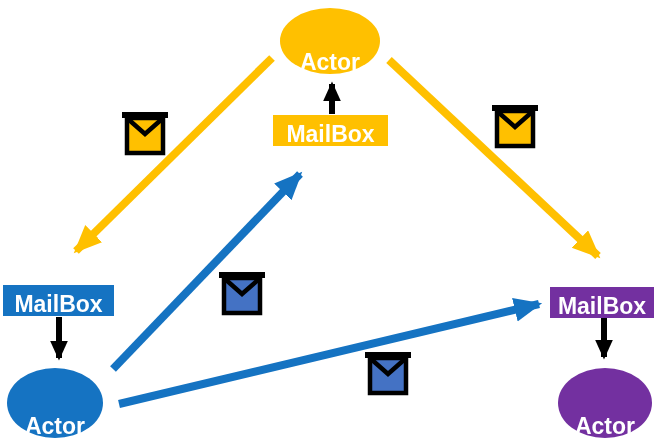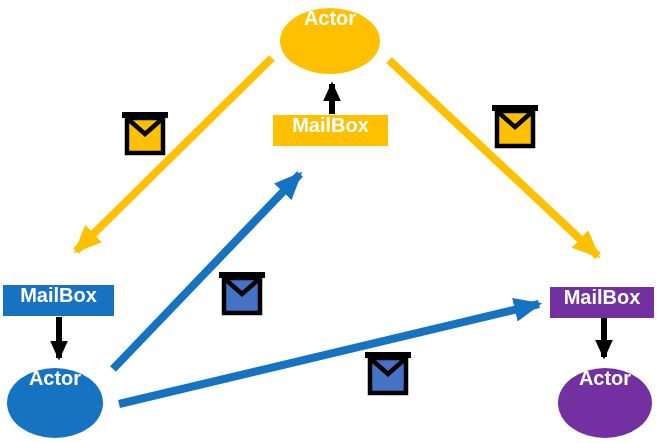--- a/index.html
+++ b/index.html
@@ -6,22 +6,22 @@
   #stage{
     position:relative;
     width:666px;height:443px;
     background:#ffffff;
     overflow:hidden;
     font-family:"Liberation Sans", sans-serif;
   }
   #arrow-layer{position:absolute;left:0;top:0;z-index:1;}
   .node{
     position:absolute;z-index:2;
-    display:flex;align-items:flex-start;justify-content:center;
-    color:#ffffff;font-weight:bold;font-size:20px;line-height:1;
+    display:flex;align-items:flex-end;justify-content:center;
+    color:#ffffff;font-weight:bold;font-size:23px;line-height:1;
   }
   .ellipse{border-radius:50%;}
   .n-actor-gold   {left:280px;top:8px;  width:100px;height:66px;}
   .n-mailbox-gold {left:273px;top:115px;width:115px;height:31px;}
   .n-mailbox-blue {left:3px;  top:285px;width:111px;height:31px;}
   .n-actor-blue   {left:7px;  top:368px;width:96px; height:70px;}
   .n-mailbox-purp {left:550px;top:287px;width:104px;height:31px;}
   .n-actor-purp   {left:558px;top:368px;width:94px; height:70px;}
 </style>
 </head>

